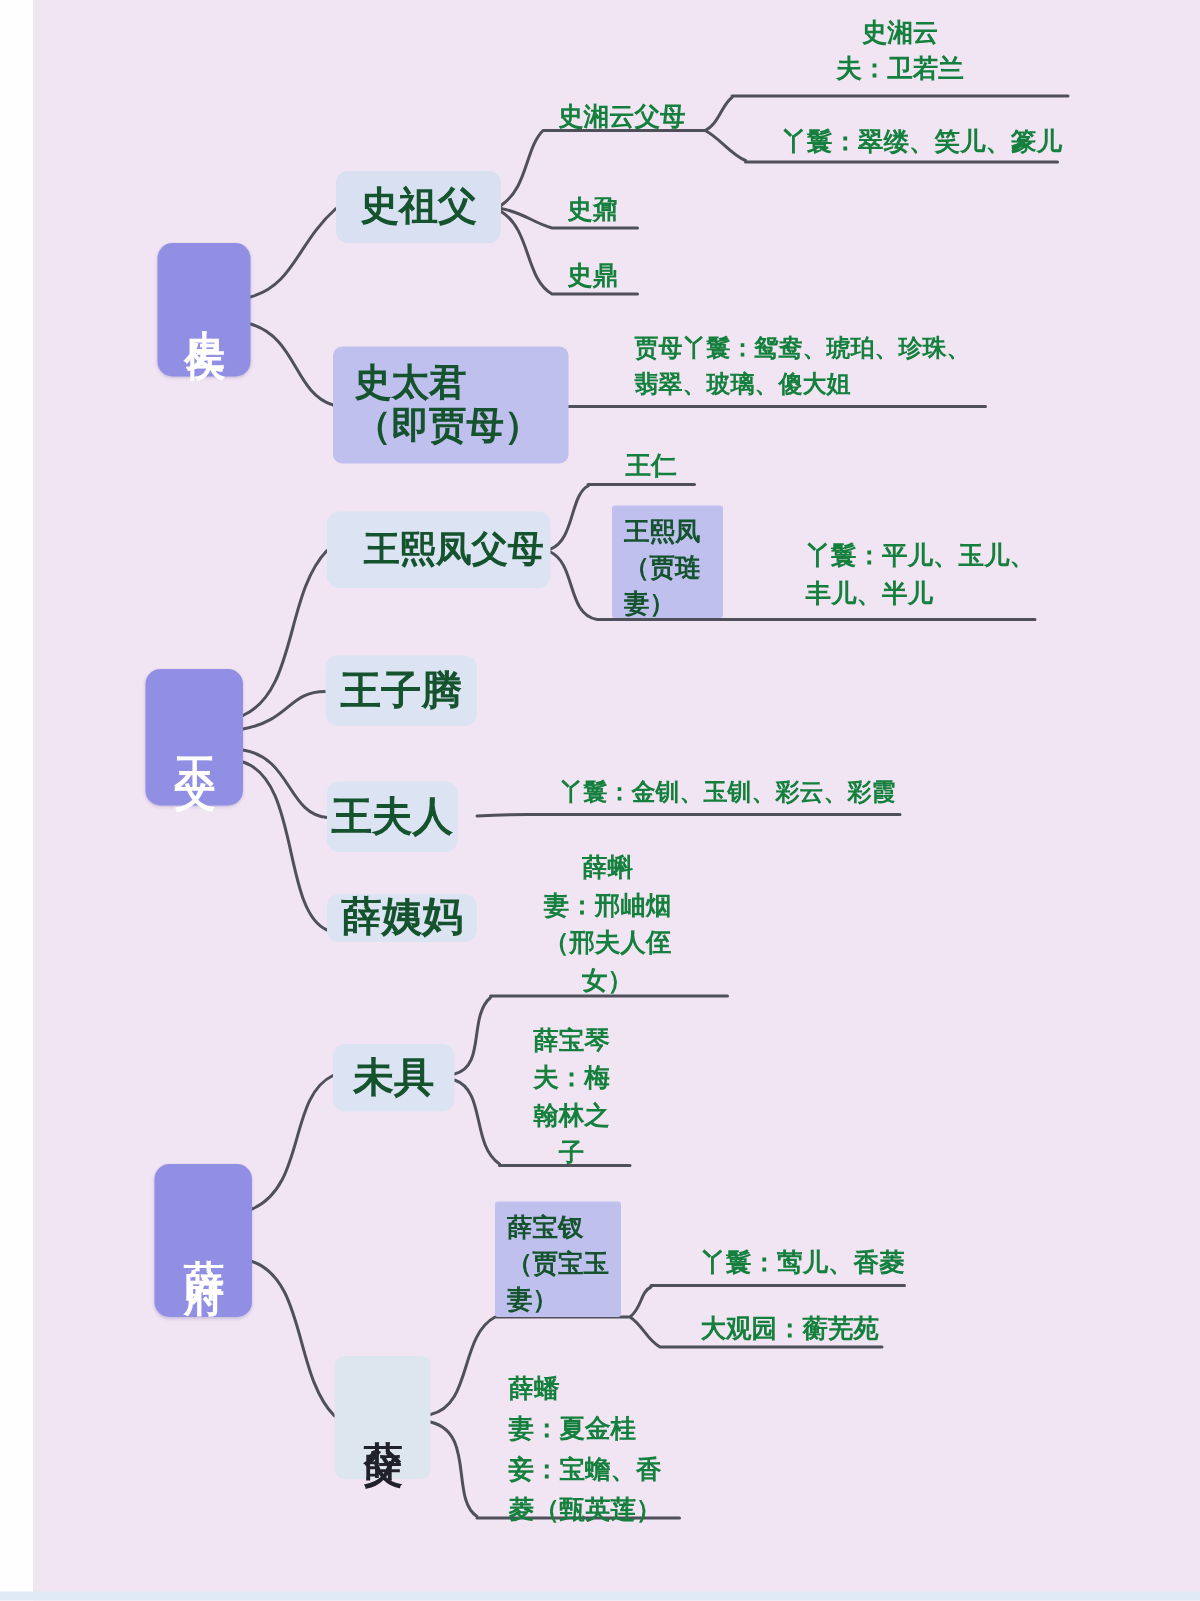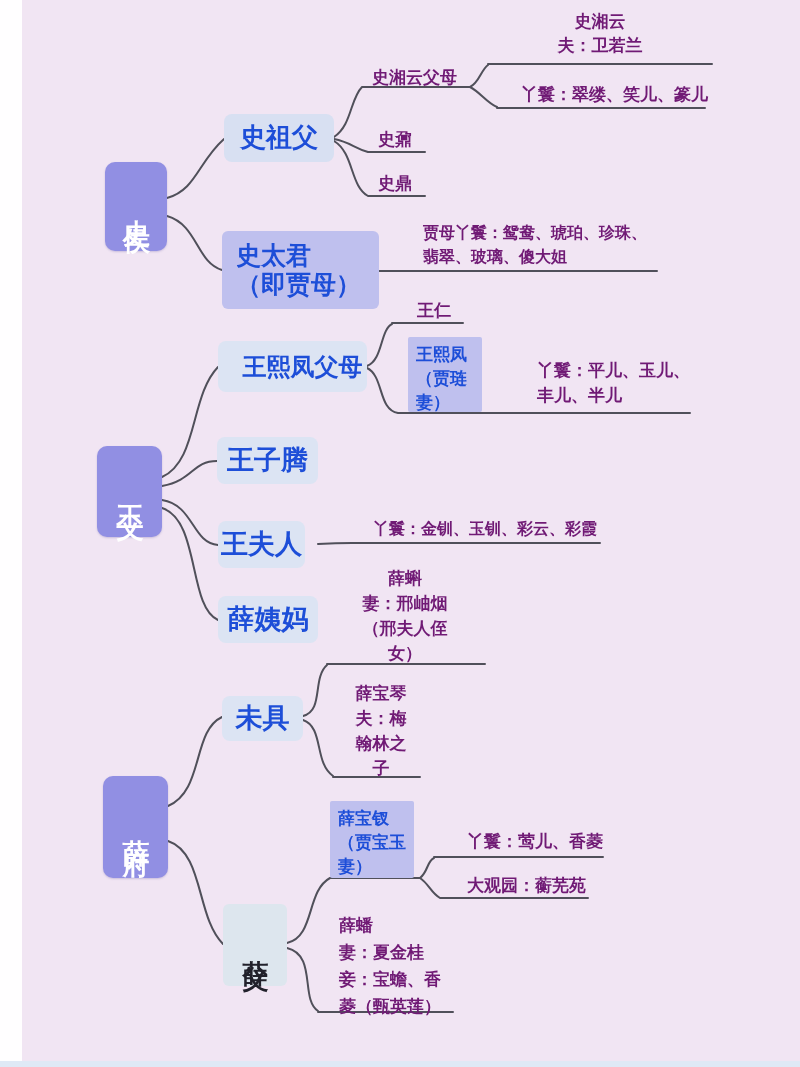--- a/index.html
+++ b/index.html
@@ -7,39 +7,39 @@
   .stage{
     position:relative;width:800px;height:1067px;overflow:hidden;
     background:#f1e5f3;
   }
   .edge-left{position:absolute;left:0;top:0;width:22px;height:1067px;background:#fffeff;}
   .edge-bottom{position:absolute;left:0;top:1061px;width:800px;height:6px;background:#dfe9f6;}
   svg.wires{position:absolute;left:0;top:0;pointer-events:none;}
 
   .box{
     position:absolute;box-sizing:border-box;display:flex;flex-direction:column;
-    align-items:center;justify-content:center;font-weight:bold;color:#1d4ed8;
+    align-items:center;justify-content:center;font-weight:bold;color:#14532d;
     border-radius:8px;line-height:1.15;
   }
   .spine{
     background:#918fe3;color:#ffffff;border-radius:10px;font-size:27px;
     writing-mode:vertical-rl;text-orientation:upright;letter-spacing:9px;
     justify-content:center;align-items:center;
     box-shadow:0 1px 2px rgba(90,80,160,0.25);
   }
   .lite{background:#dce4f3;font-size:27px;}
   .zufu{background:#d8e0f2;}
   .plite{background:#bfc0ee;}
   .sq{border-radius:2px;}
   .leftcol{align-items:flex-start;}
   .smallbox{font-size:17px;line-height:24px;align-items:flex-start;padding:6px 4px 4px 8px;justify-content:flex-start;}
   .xuefu-father{background:#dde6ee;border-radius:6px;}
 
   .lbl{
-    position:absolute;font-weight:bold;color:#701a75;font-size:17px;
+    position:absolute;font-weight:bold;color:#15803d;font-size:17px;
     line-height:25px;white-space:nowrap;
   }
   .lbl.center{text-align:center;}
   .lbl span{display:block;}
   .tight{line-height:24px;}
   .loose{line-height:27px;}
 </style>
 </head>
 <body>
 
@@ -93,21 +93,21 @@
 
   <div class="box lite zufu" style="left:224px;top:114px;width:110px;height:48px;font-size:26px;">史祖父</div>
   <div class="box plite leftcol" style="left:222px;top:231px;width:157px;height:78px;font-size:25px;padding-left:14px;border-radius:6px;">
     <span>史太君</span>
     <span>（即贾母）</span>
   </div>
 
   <div class="box lite" style="left:218px;top:341px;width:149px;height:51px;font-size:24px;padding-left:20px;">王熙凤父母</div>
   <div class="box lite" style="left:217px;top:437px;width:101px;height:47px;">王子腾</div>
   <div class="box lite" style="left:218px;top:521px;width:87px;height:47px;">王夫人</div>
-  <div class="box lite" style="left:218px;top:596px;width:100px;height:47px;">薛姨妈</div>
+  <div class="box lite" style="left:218px;top:596px;width:100px;height:32px;">薛姨妈</div>
   <div class="box plite sq smallbox" style="left:408px;top:337px;width:74px;height:75px;">
     <span>王熙凤</span>
     <span>（贾琏</span>
     <span>妻）</span>
   </div>
 
   <div class="box lite" style="left:222px;top:696px;width:81px;height:45px;">未具</div>
   <div class="box spine xuefu-father" style="left:223px;top:904px;width:64px;height:82px;color:#21212b;font-size:26px;letter-spacing:6px;box-shadow:none;">薛父</div>
   <div class="box plite sq smallbox" style="left:330px;top:801px;width:84px;height:77px;">
     <span>薛宝钗</span>

